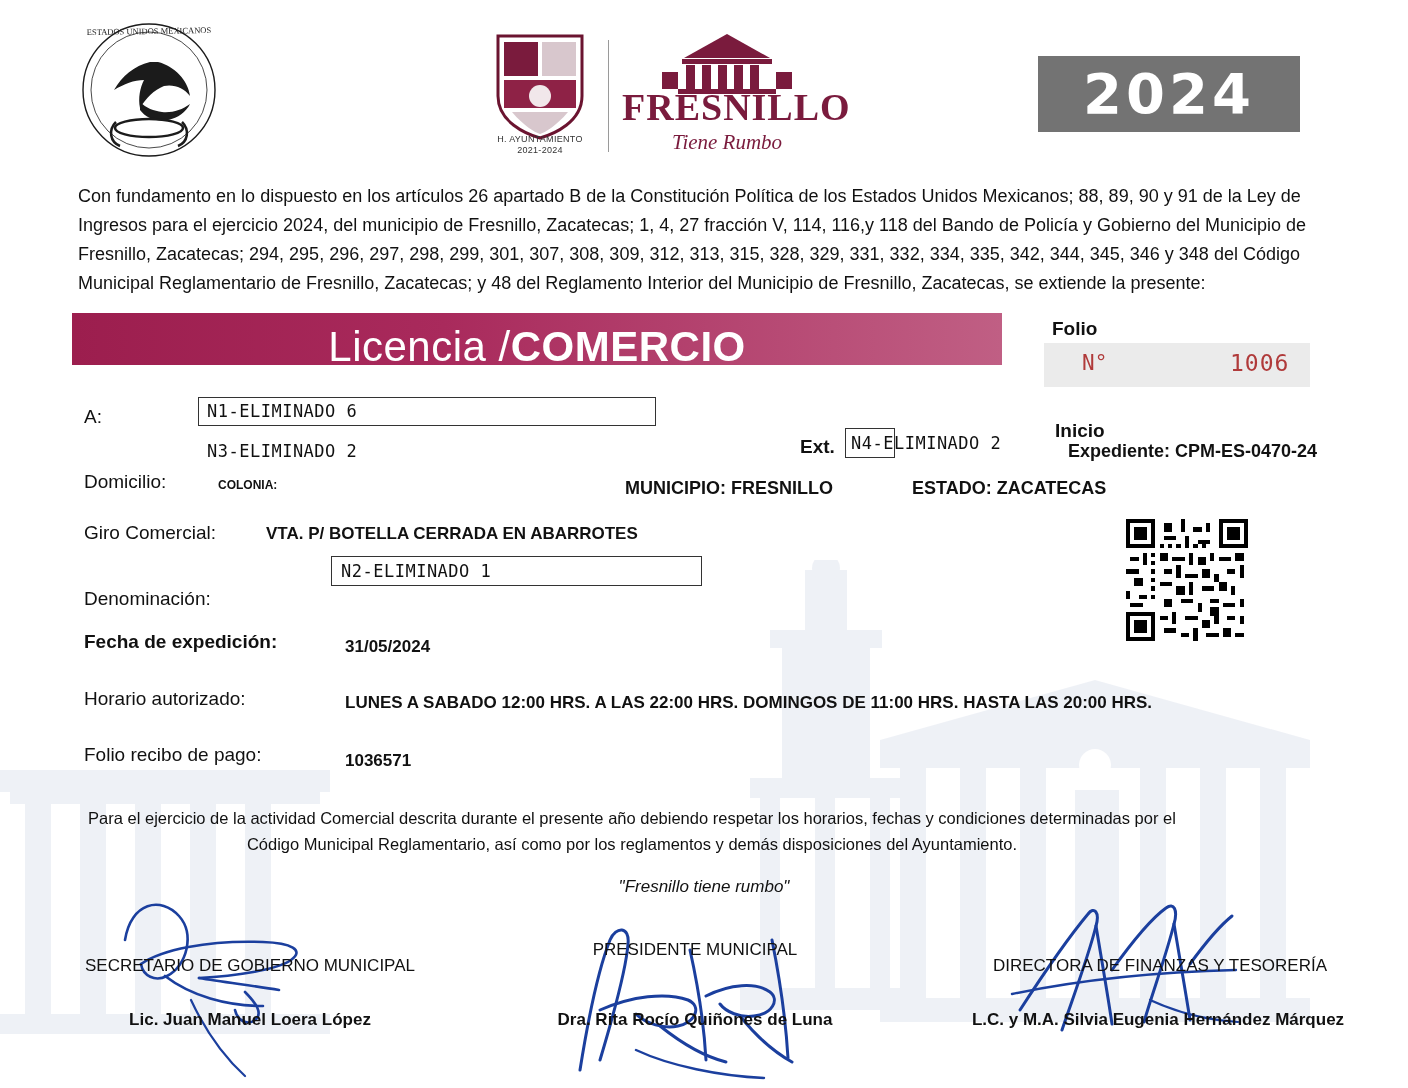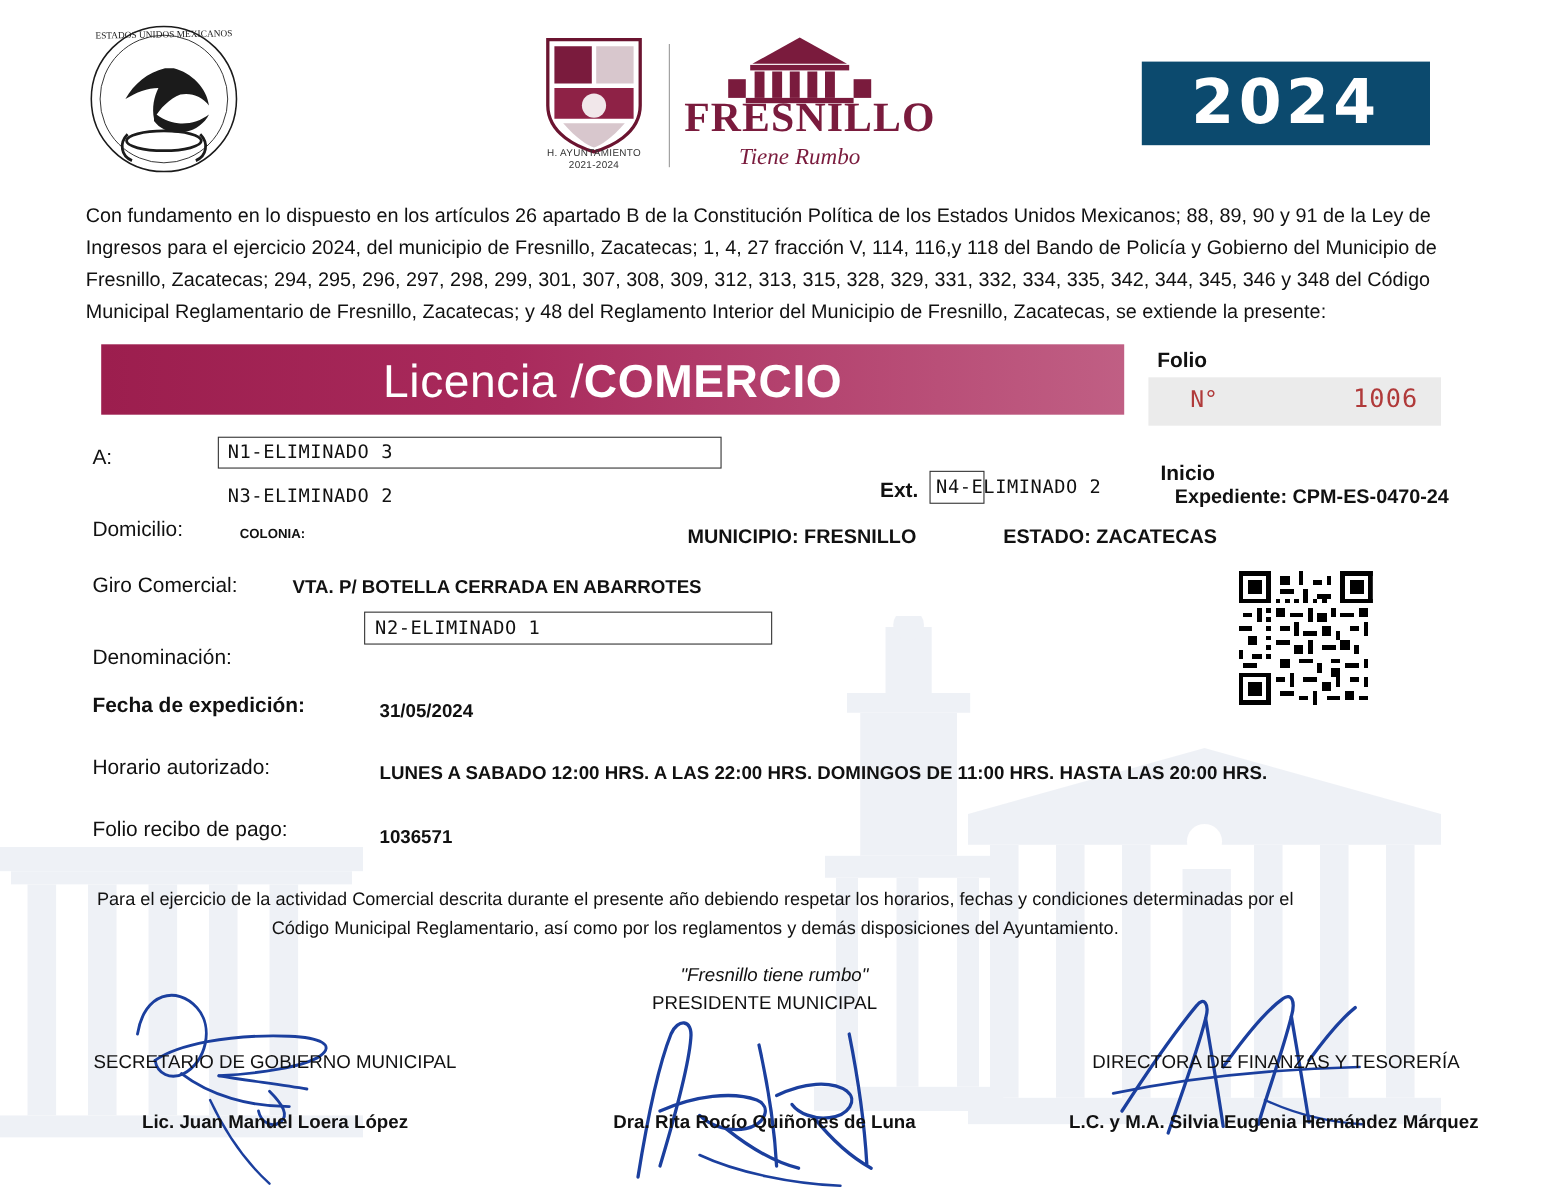--- a/index.html
+++ b/index.html
@@ -90,21 +90,21 @@
     font-size: 21px;
     color: #7a1b3d;
     margin-top: 4px;
   }
   .year-box {
     position: absolute;
     left: 1038px;
     top: 56px;
     width: 262px;
     height: 76px;
-    background: #0c4a6e;
+    background: #737373;
     color: #ffffff;
     font-size: 56px;
     font-weight: bold;
     letter-spacing: 4px;
     text-align: center;
     line-height: 76px;
     font-family: "DejaVu Sans", sans-serif;
   }
 
   
@@ -115,24 +115,24 @@
     width: 1258px;
     font-size: 18px;
     line-height: 1.62;
     text-align: left;
     color: #111;
   }
 
   
   .title-bar {
     position: absolute;
-    left: 92px;
+    left: 72px;
     top: 313px;
     width: 930px;
-    height: 64px;
+    height: 52px;
     background: linear-gradient(to right, #a8days 0, #a8a 0);
     background: linear-gradient(to right, #9c1e4e 0%, #a92a5c 40%, #c05f84 100%);
     color: #fff;
   }
   .title-text {
     position: absolute;
     left: 0; top: 0;
     width: 930px;
     height: 68px;
     line-height: 68px;
@@ -361,21 +361,21 @@
   </div>
 </div>
 
 <div class="folio-label">Folio</div>
 <div class="folio-box"></div>
 <div class="folio-no">N°</div>
 <div class="folio-num">1006</div>
 
 <div class="lbl" style="left:84px; top:406px;">A:</div>
 <div class="boxed" style="left:198px; top:397px; width:456px; height:27px;"></div>
-<div class="mono-field" style="left:207px; top:401px;">N1-ELIMINADO 3</div>
+<div class="mono-field" style="left:207px; top:401px;">N1-ELIMINADO 6</div>
 <div class="mono-field" style="left:207px; top:441px;">N3-ELIMINADO 2</div>
 
 <div class="val" style="left:800px; top:436px; font-size:19px;">Ext.</div>
 <div class="boxed" style="left:845px; top:428px; width:48px; height:28px;"></div>
 <div class="mono-field" style="left:851px; top:433px;">N4-ELIMINADO 2</div>
 
 <div class="val" style="left:1055px; top:420px; font-size:19px;">Inicio</div>
 <div class="val" style="left:1068px; top:441px; font-size:18px;">
   <span>Expediente:</span>
   <span>CPM-ES-0470-24</span>
@@ -521,21 +521,21 @@
       <path d="M60 110 C92 96 126 92 148 100 C162 106 156 122 138 126 C124 129 106 124 96 114"></path>
       <path d="M120 126 C140 142 162 156 186 162"></path>
       <path d="M150 50 C158 86 164 124 166 160"></path>
       <path d="M166 96 C190 84 216 82 230 92 C240 100 232 114 214 116 C200 118 186 112 180 104"></path>
       <path d="M200 116 C216 136 234 152 252 162"></path>
       <path d="M232 40 C240 80 246 124 248 158"></path>
       <path d="M96 150 C130 166 180 176 224 178" stroke-width="2.4"></path>
     </g>
   </svg>
 </div>
-<div class="sig-title" style="left:460px; top:902px; width:470px;">PRESIDENTE MUNICIPAL</div>
+<div class="sig-title" style="left:460px; top:940px; width:470px;">PRESIDENTE MUNICIPAL</div>
 <div class="sig-name" style="left:460px; top:1010px; width:470px;">Dra. Rita Rocío Quiñones de Luna</div>
 
 <div class="sig-ink" style="left:1000px; top:890px;">
   <svg width="260" height="160" viewBox="0 0 260 160">
     <g fill="none" stroke="#1b3f9e" stroke-width="3" stroke-linecap="round">
       <path d="M20 120 C42 86 68 48 88 24 C94 16 100 22 96 36 C88 68 72 110 62 140"></path>
       <path d="M96 36 C102 72 108 106 112 134"></path>
       <path d="M112 80 C132 52 152 28 166 18 C174 12 178 20 174 34 C166 66 152 104 144 132"></path>
       <path d="M174 34 C180 70 186 104 190 130"></path>
       <path d="M190 74 C206 52 222 34 232 26"></path>

